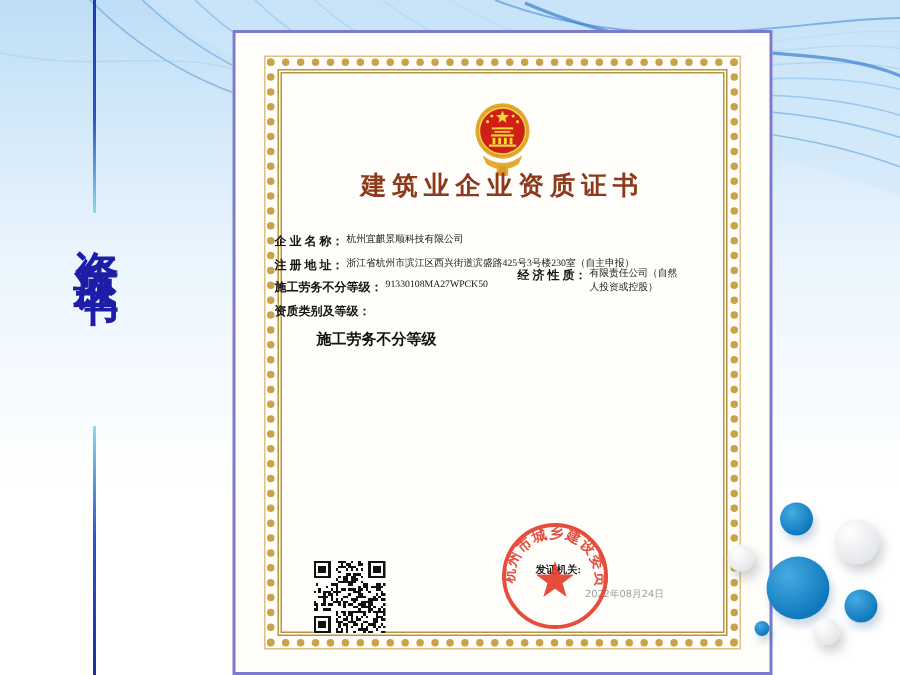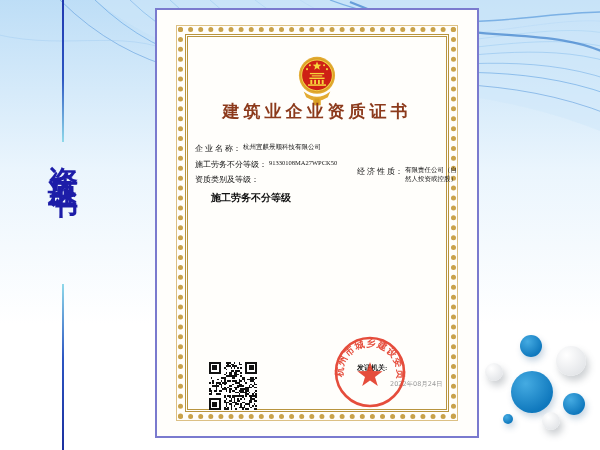--- a/index.html
+++ b/index.html
@@ -23,39 +23,39 @@
   .side-title {
     position:absolute; left:46px; top:142px; z-index:3;
     writing-mode:vertical-rl; text-orientation:upright;
     font-family:"DejaVu Sans", sans-serif;
     font-size:30px; font-weight:bold; color:#1d1da8;
     letter-spacing:7px; line-height:34px;
   }
 
   
   .cert-page {
-    position:absolute; left:155px; top:8px; width:324px; height:430px;
+    position:absolute; left:155px; top:20px; width:360px; height:430px;
     background:#fffefb; border:2px solid #7a7ace; z-index:1;
   }
   .gold-outer { position:absolute; inset:15px 19px; border:1px solid #dcc084; }
   .gold-mid   { position:absolute; inset:1px;  border:5px dotted #c9a24a; }
   .gold-inner { position:absolute; inset:2px;  border:3px double #b8943e; }
 
   .emblem { position:absolute; left:50%; top:46px; transform:translateX(-50%); }
 
   .cert-title {
     position:absolute; left:0; top:90px; width:100%;
     text-align:center;
     font-family:"Liberation Serif","DejaVu Serif", serif;
     font-size:17px; font-weight:bold; color:#8c3a1c;
     letter-spacing:4px; white-space:nowrap;
   }
 
   
-  .flabel { font-family:"Liberation Serif", serif; font-weight:normal; font-size:8px; color:#111; white-space:nowrap;margin-left:12px; }
+  .flabel { font-family:"Liberation Serif", serif; font-weight:bold; font-size:8px; color:#111; white-space:nowrap; }
   .fvalue { font-family:"Liberation Serif", serif; font-size:6.5px; color:#151515; margin-left:2px; }
   .frow { display:flex; align-items:flex-start; margin-bottom:4.5px; }
   .nowrap { white-space:nowrap; }
 
   .col-left  { position:absolute; left:26px; top:133px; width:175px; }
   .col-right { position:absolute; left:188px; top:156px; width:112px; }
   .category-value { margin-left:28px; margin-top:6px; font-family:"Liberation Serif", serif; font-weight:bold; font-size:10px; color:#111; }
   .v2 { display:block; }
 
   
@@ -124,20 +124,24 @@
     <rect x="16" y="44.5" width="8" height="7" fill="#e3ab32"></rect>
     <rect x="17.5" y="44.5" width="5" height="7" fill="#d89f24"></rect>
   </svg>
 
   <div class="cert-title">建筑业企业资质证书</div>
 
   <div class="col-left">
     <div class="frow">
       <span class="flabel">企 业 名 称：</span>
       <span class="fvalue nowrap">杭州宜麒景顺科技有限公司</span>
+    </div>
+    <div class="frow">
+      <span class="flabel">注 册 地 址：</span>
+      <span class="fvalue nowrap">浙江省杭州市滨江区西兴街道滨盛路425号3号楼230室（自主申报）</span>
     </div>
     <div class="frow">
       <span class="flabel">施工劳务不分等级：</span>
       <span class="fvalue nowrap">91330108MA27WPCK50</span>
     </div>
     <div class="frow">
       <span class="flabel">资质类别及等级：</span>
     </div>
     <div class="category-value">施工劳务不分等级</div>
   </div>

